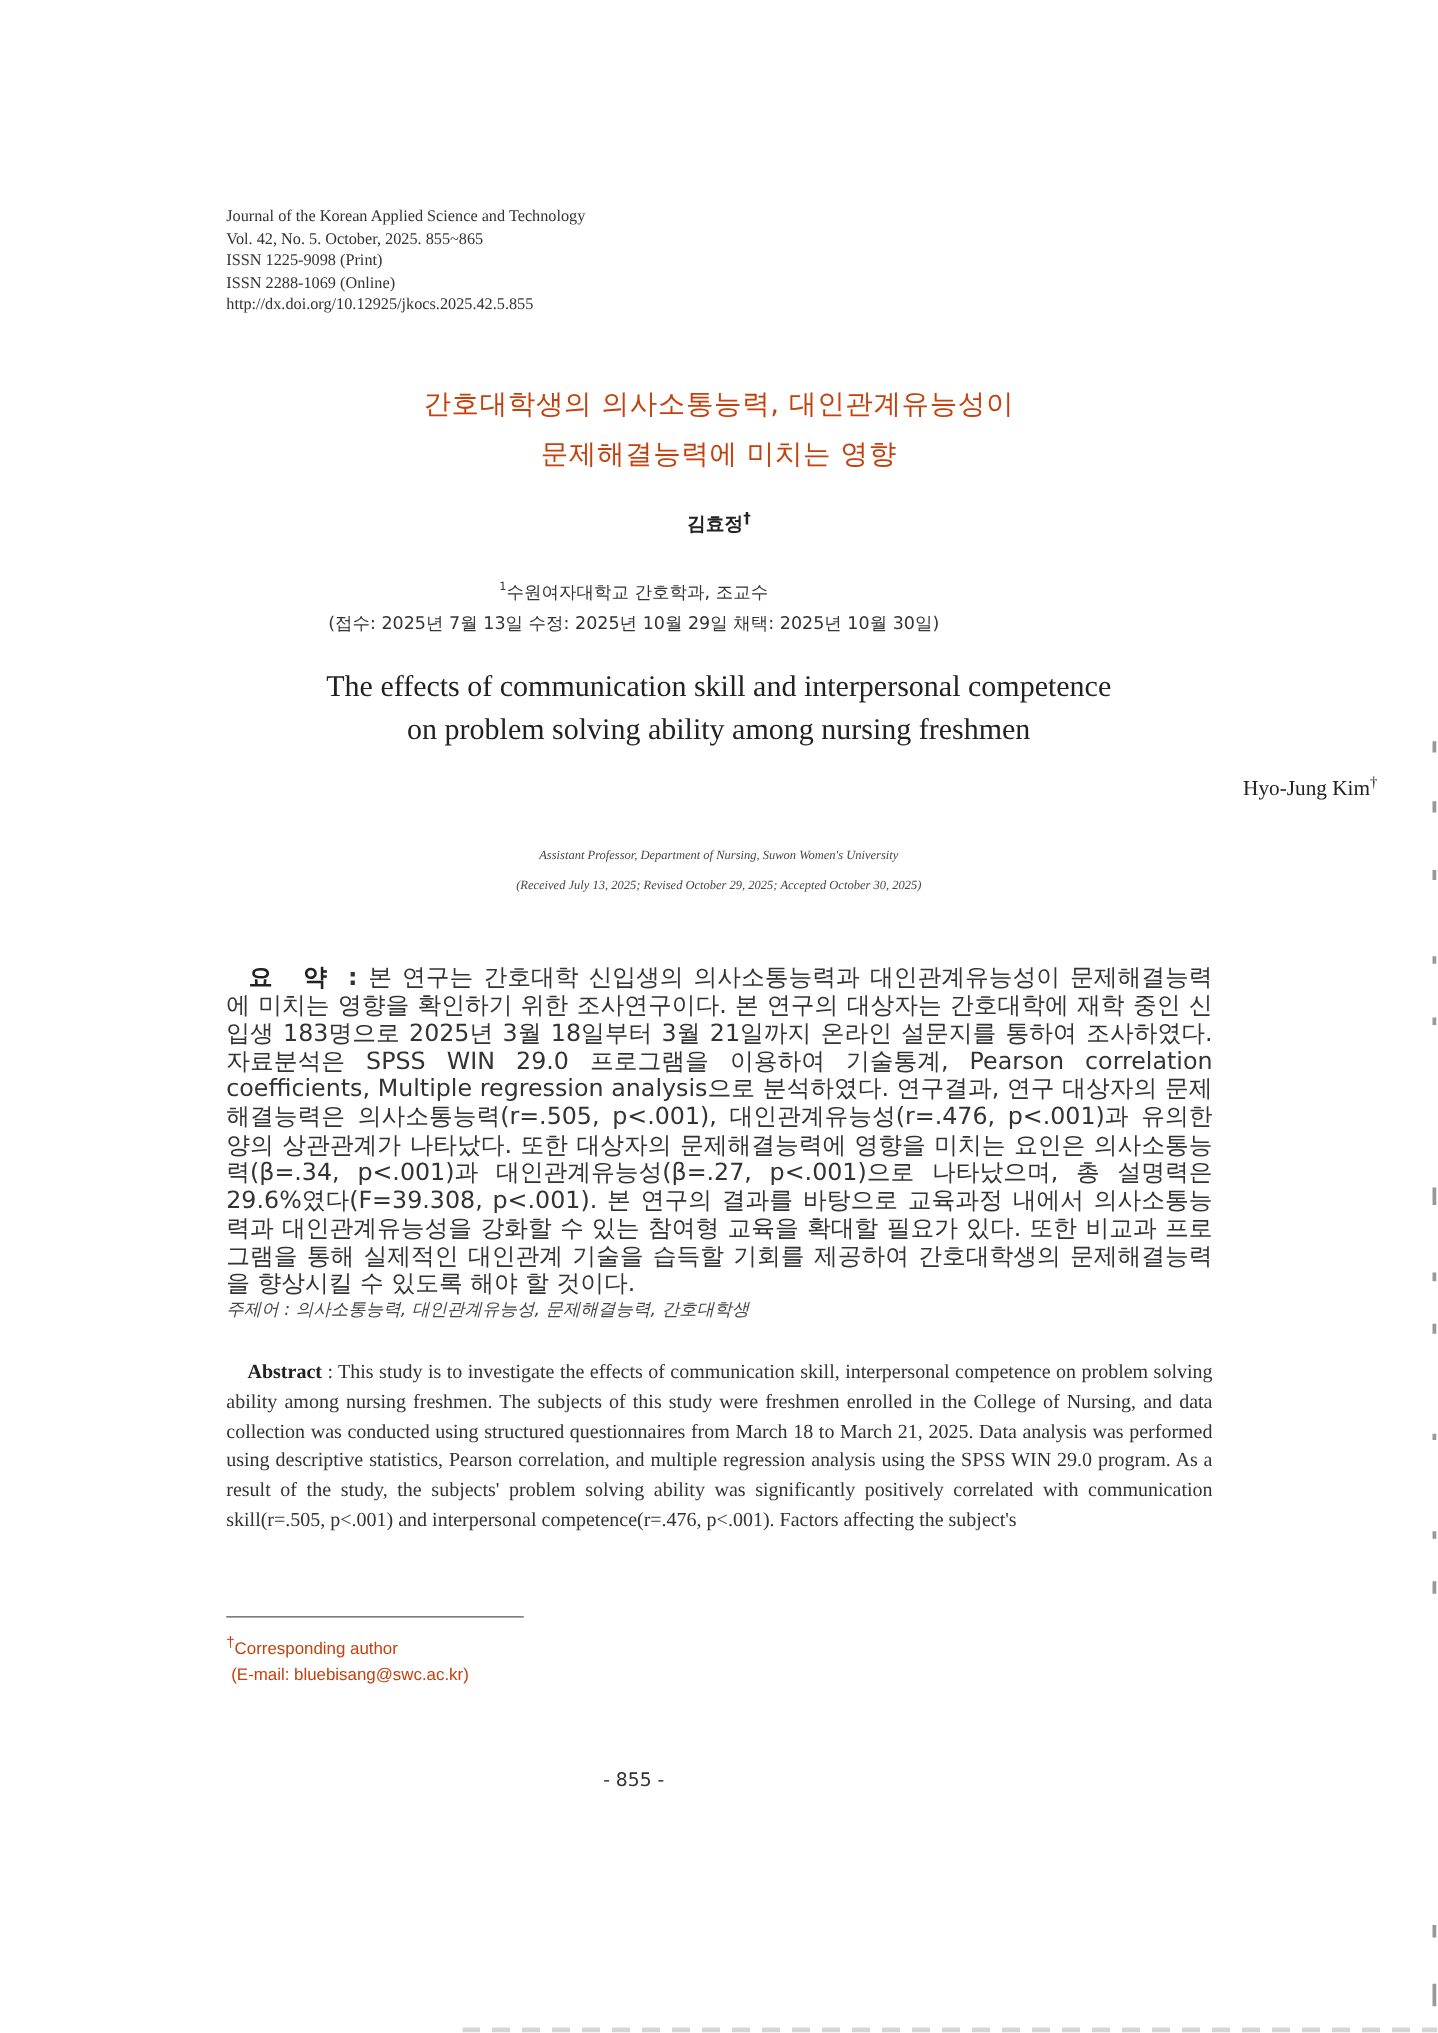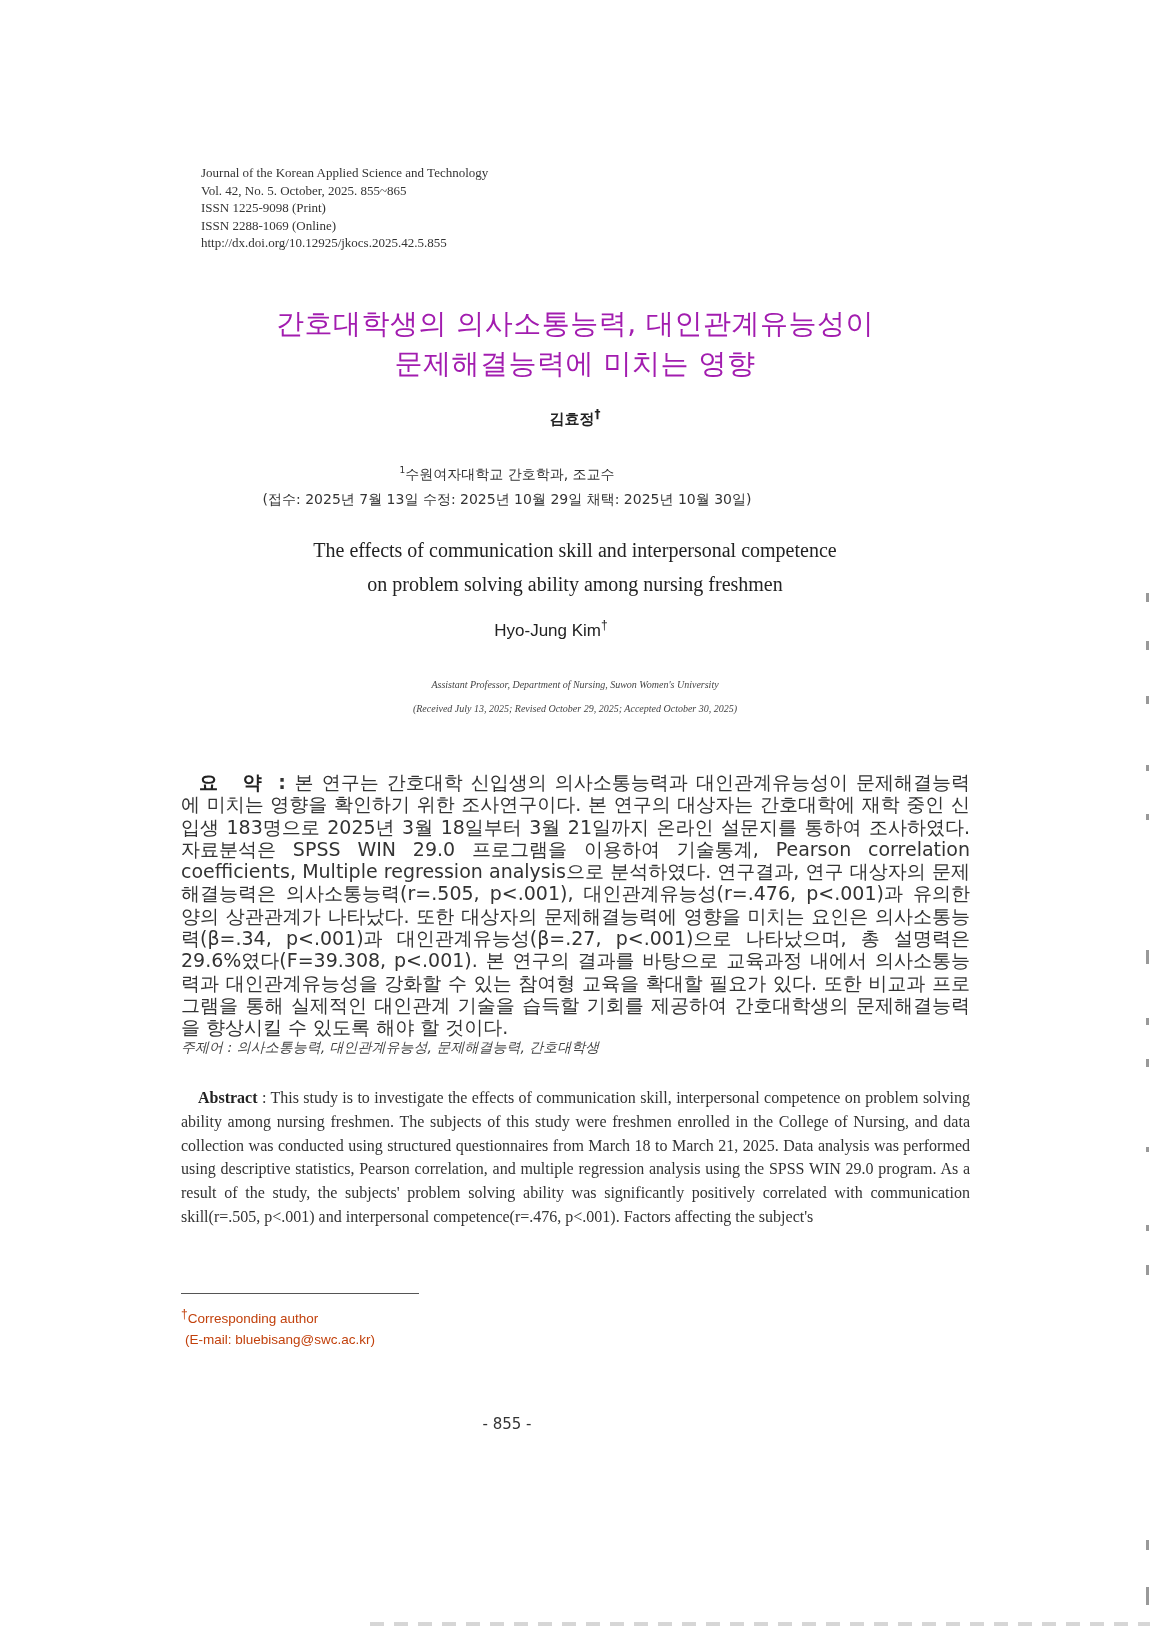--- a/index.html
+++ b/index.html
@@ -21,33 +21,32 @@
       width: 1150px; height: 1626px;
     }
     .journal-header {
       position: absolute;
       left: 181px;
       top: 164px;
       font-family: "Liberation Serif", serif;
       font-size: 13px;
       line-height: 17.5px;
       color: #333;
-      margin-left: 20px;
     }
     .journal-header div { white-space: nowrap; }
 
     .ko-title {
       position: absolute;
       left: 0; width: 1150px;
       top: 304px;
       text-align: center;
       font-family: "DejaVu Sans", sans-serif;
-      font-size: 28px;
+      font-size: 22px;
       line-height: 40px;
-      color: #a21caf;
+      color: #c2410c;
       letter-spacing: 0.5px;
     }
     .ko-author {
       position: absolute;
       left: 0; width: 1150px;
       top: 410px;
       text-align: center;
       font-family: "DejaVu Sans", sans-serif;
       font-size: 15px;
       color: #222;
@@ -72,30 +71,30 @@
       font-size: 9px;
       vertical-align: super;
       line-height: 0;
     }
     .en-title {
       position: absolute;
       left: 0; width: 1150px;
       top: 533px;
       text-align: center;
       font-family: "Liberation Serif", serif;
-      font-size: 20px;
+      font-size: 24px;
       line-height: 34px;
       color: #222;
     }
     .en-author {
       position: absolute;
       left: 0; width: 1102px;
       top: 621px;
-      text-align: center;
-      font-family: Liberation Sans, sans-serif;
+      text-align: right;
+      font-family: Liberation Serif, serif;
       font-size: 17px;
       color: #222;
     }
     .en-affil {
       position: absolute;
       left: 0; width: 1150px;
       top: 673px;
       text-align: center;
       font-family: "Liberation Serif", serif;
       font-style: italic;

